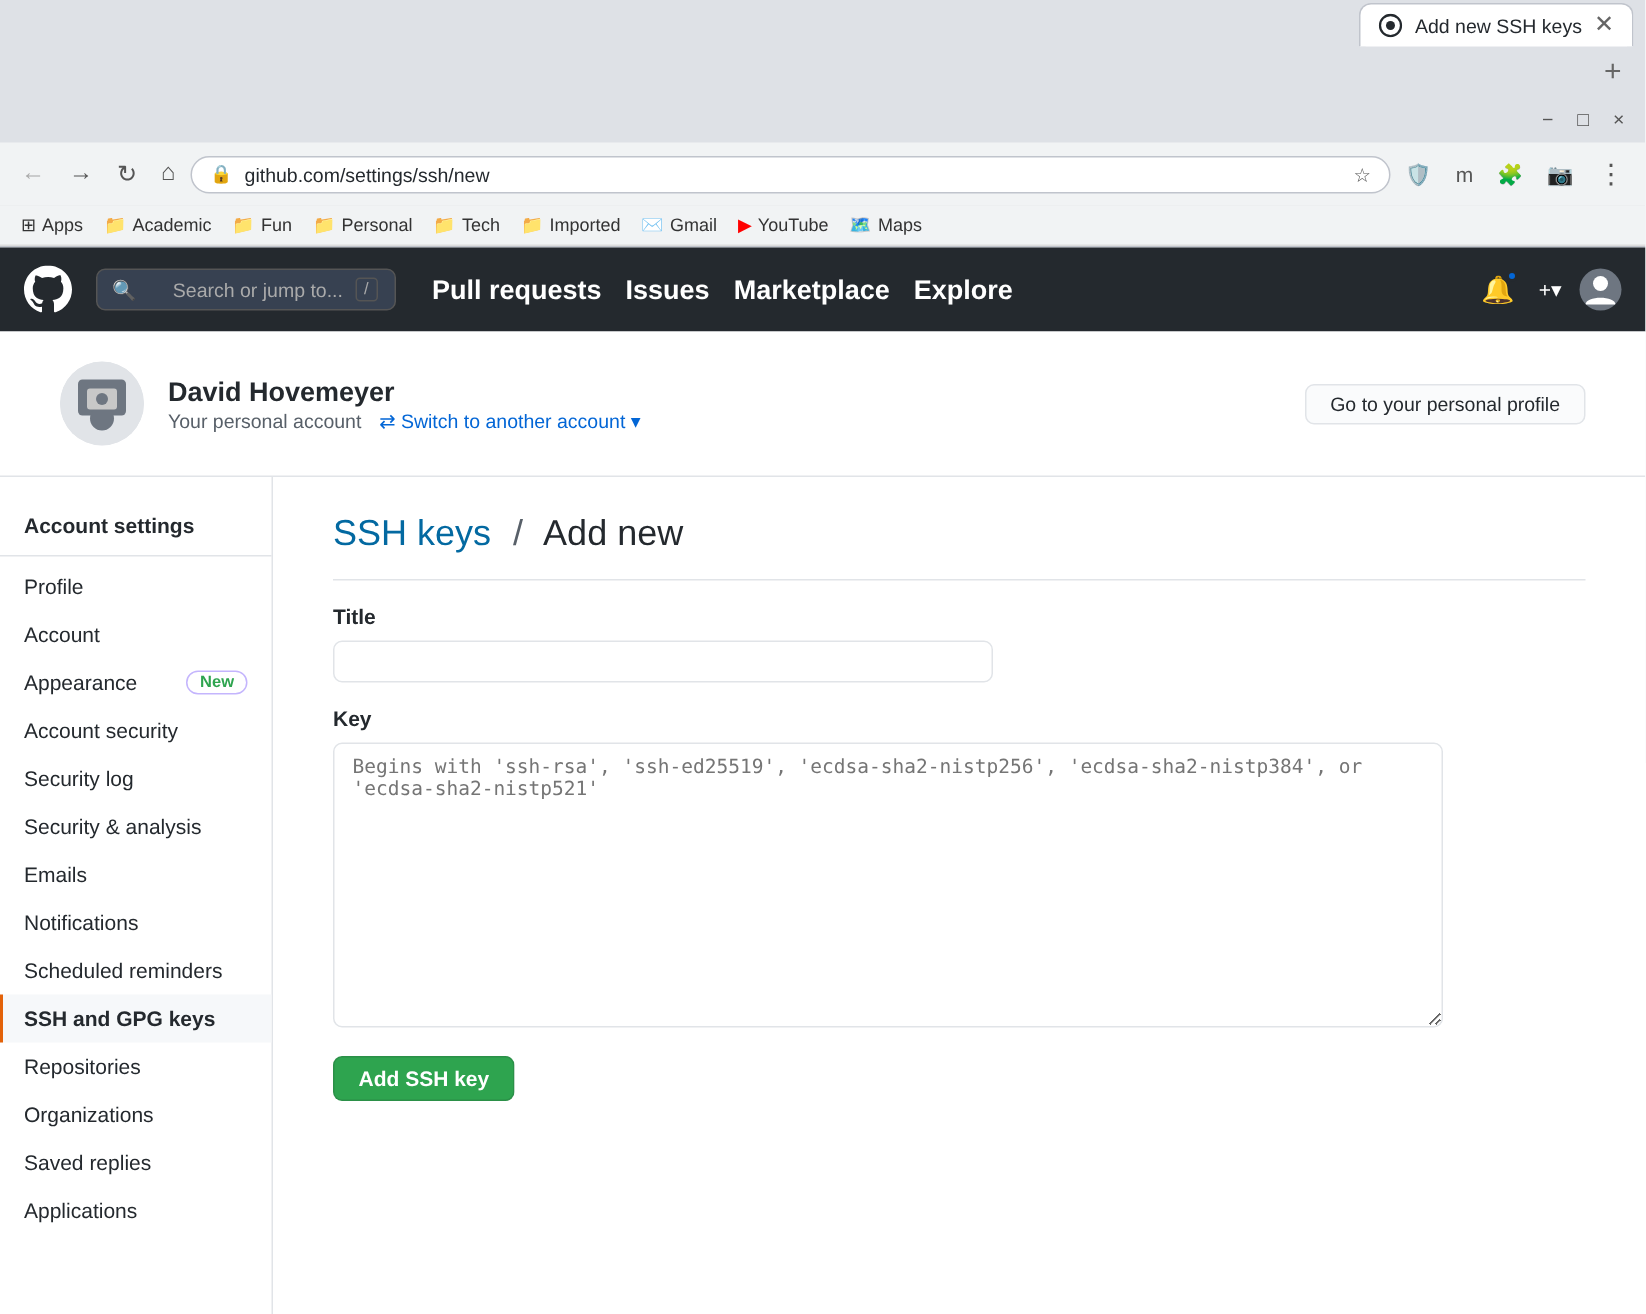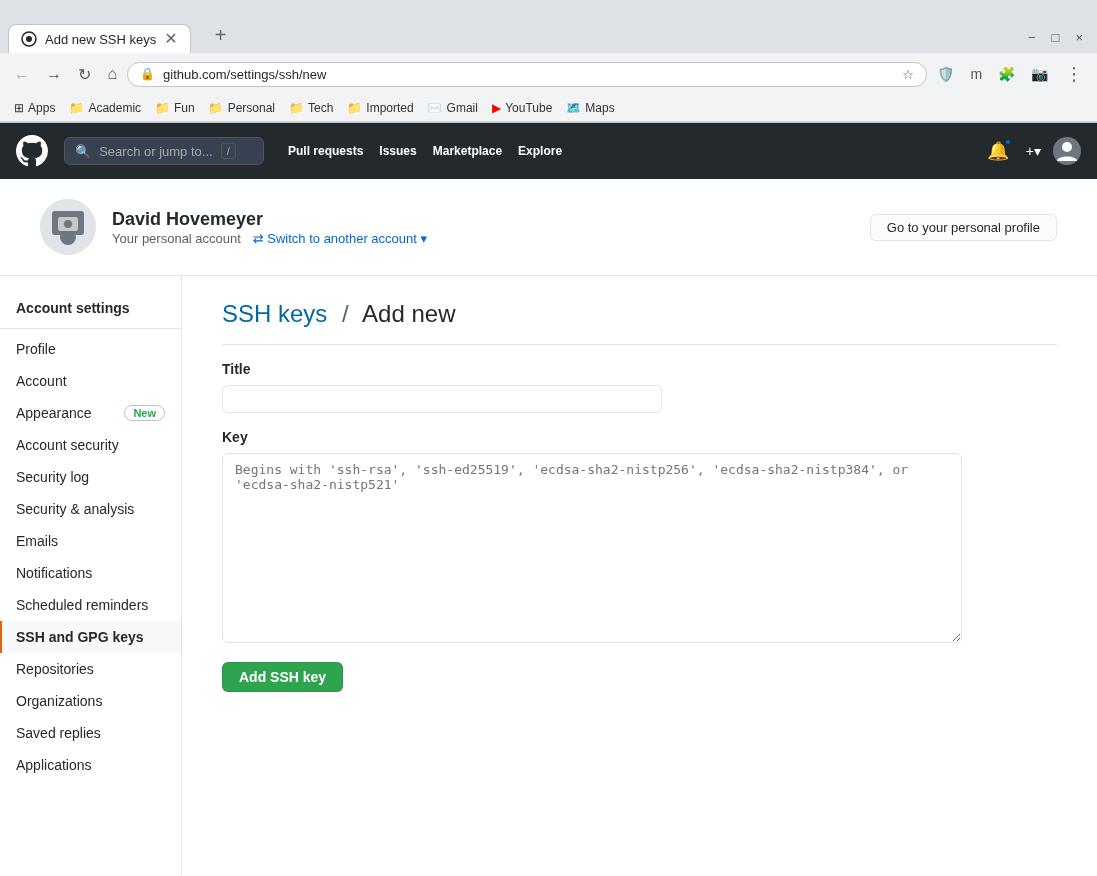--- a/index.html
+++ b/index.html
@@ -1,20 +1,20 @@
 <!DOCTYPE html>
 <html><head>
   <meta charset="utf-8">
   <style>
     * { box-sizing: border-box; margin: 0; padding: 0; }
     body { font-family: -apple-system, BlinkMacSystemFont, 'Segoe UI', Helvetica, Arial, sans-serif; font-size: 14px; background: #f6f8fa; color: #24292e; }
 
     
     .browser-chrome { background: #dee1e6; border-bottom: 1px solid #c0c4cc; }
-    .browser-tab-bar { display: flex; align-items: flex-end; padding: 20px 8px 0; gap: 16px; }
+    .browser-tab-bar { display: flex; align-items: flex-end; padding: 2px 8px 0; gap: 2px; flex-direction: column; }
     .browser-tab { display: flex; align-items: center; gap: 8px; background: white; padding: 6px 12px; border-radius: 8px 8px 0 0; font-size: 13px; min-width: 160px; max-width: 220px; border: 1px solid #c0c4cc; border-bottom: none; }
     .browser-tab .tab-close { margin-left: auto; color: #666; cursor: pointer; font-size: 16px; line-height: 1; }
     .browser-tab-new { background: none; border: none; font-size: 20px; color: #666; cursor: pointer; padding: 4px 8px; margin-bottom: 2px; }
     .browser-controls { display: flex; align-items: center; padding: 6px 8px; gap: 4px; background: #f1f3f4; }
     .browser-btn { background: none; border: none; cursor: pointer; padding: 4px 6px; border-radius: 4px; color: #555; font-size: 16px; }
     .browser-btn.disabled { color: #aaa; cursor: default; }
     .address-bar { flex: 1; display: flex; align-items: center; background: white; border: 1px solid #c0c4cc; border-radius: 20px; padding: 4px 12px; font-size: 13px; gap: 8px; }
     .address-bar .lock-icon { color: #555; font-size: 12px; }
     .address-bar input { border: none; outline: none; flex: 1; font-size: 13px; color: #24292e; }
     .address-bar .star-icon { color: #555; }
@@ -23,21 +23,21 @@
     
     .bookmarks-bar { background: #f1f3f4; border-bottom: 1px solid #ddd; padding: 3px 8px; display: flex; align-items: center; gap: 2px; font-size: 12px; }
     .bookmark-item { display: flex; align-items: center; gap: 4px; padding: 3px 6px; border-radius: 4px; cursor: pointer; color: #333; white-space: nowrap; }
 
     
     .gh-header { background: #24292e; color: white; padding: 0 16px; display: flex; align-items: center; gap: 16px; height: 56px; }
     .gh-logo { width: 32px; height: 32px; fill: white; cursor: pointer; flex-shrink: 0; }
     .gh-search { display: flex; align-items: center; background: #374151; border: 1px solid #555; border-radius: 6px; padding: 5px 10px; gap: 8px; color: #aaa; font-size: 13px; min-width: 200px; cursor: pointer; }
     .gh-search-kbd { border: 1px solid #555; border-radius: 3px; padding: 1px 5px; font-size: 11px; }
     .gh-nav { display: flex; gap: 16px; align-items: center; margin-left: 8px; }
-    .gh-nav a { color: white; text-decoration: none; font-size: 12px; font-weight: 600; }
+    .gh-nav a { color: white; text-decoration: none; font-size: 18px; font-weight: 600; }
     .gh-header-right { margin-left: auto; display: flex; align-items: center; gap: 8px; }
     .gh-icon-btn { background: none; border: none; color: white; cursor: pointer; font-size: 18px; padding: 4px; position: relative; }
     .gh-notification-dot { position: absolute; top: 2px; right: 2px; width: 8px; height: 8px; background: #0366d6; border-radius: 50%; border: 2px solid #24292e; }
     .gh-avatar { width: 28px; height: 28px; border-radius: 50%; background: #6e7681; overflow: hidden; cursor: pointer; }
 
     
     .page-content { background: white; max-height: calc(100vh - 170px); overflow-y: auto; }
     .user-header { padding: 20px 40px; display: flex; align-items: center; border-bottom: 1px solid #e1e4e8; }
     .user-avatar { width: 56px; height: 56px; border-radius: 50%; background: #e1e4e8; margin-right: 16px; display: flex; align-items: center; justify-content: center; overflow: hidden; flex-shrink: 0; }
     .user-info h2 { font-size: 18px; font-weight: 600; color: #24292e; }
@@ -154,21 +154,21 @@
     </span>
   </div>
 </div>
 
 <div class="gh-header">
   <svg class="gh-logo" viewBox="0 0 16 16" fill="white" xmlns="http://www.w3.org/2000/svg">
     <path d="M8 0C3.58 0 0 3.58 0 8c0 3.54 2.29 6.53 5.47 7.59.4.07.55-.17.55-.38 0-.19-.01-.82-.01-1.49-2.01.37-2.53-.49-2.69-.94-.09-.23-.48-.94-.82-1.13-.28-.15-.68-.52-.01-.53.63-.01 1.08.58 1.23.82.72 1.21 1.87.87 2.33.66.07-.52.28-.87.51-1.07-1.78-.2-3.64-.89-3.64-3.95 0-.87.31-1.59.82-2.15-.08-.2-.36-1.02.08-2.12 0 0 .67-.21 2.2.82.64-.18 1.32-.27 2-.27.68 0 1.36.09 2 .27 1.53-1.04 2.2-.82 2.2-.82.44 1.1.16 1.92.08 2.12.51.56.82 1.27.82 2.15 0 3.07-1.87 3.75-3.65 3.95.29.25.54.73.54 1.48 0 1.07-.01 1.93-.01 2.2 0 .21.15.46.55.38A8.013 8.013 0 0016 8c0-4.42-3.58-8-8-8z"></path>
   </svg>
   <div class="gh-search">
     <span>🔍</span>
-    <span style="color:#aaa;font-size:13px;">Search or jump to...</span>
+    <span style="color:#aaa;font-size:13px;margin-left:16px;">Search or jump to...</span>
     <span class="gh-search-kbd">/</span>
   </div>
   <nav class="gh-nav">
     <a>Pull requests</a>
     <a>Issues</a>
     <a>Marketplace</a>
     <a>Explore</a>
   </nav>
   <div class="gh-header-right">
     <button class="gh-icon-btn">

